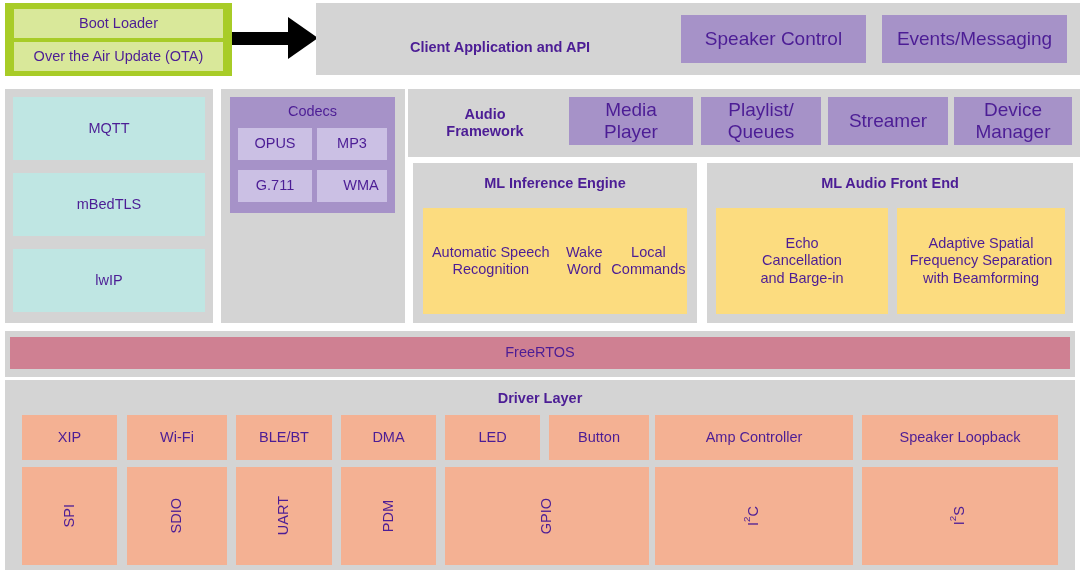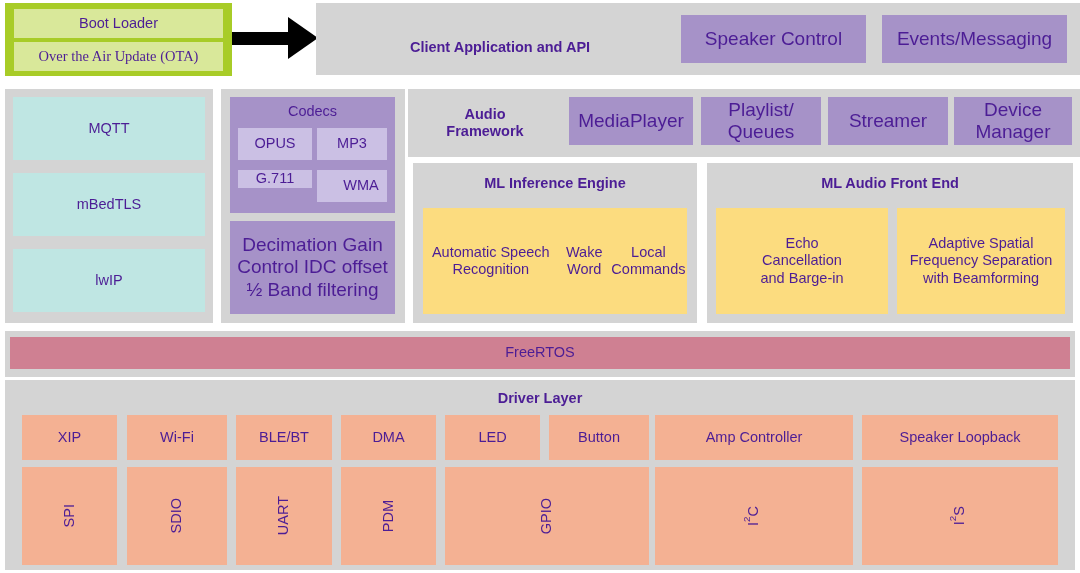--- a/index.html
+++ b/index.html
@@ -35,57 +35,52 @@
                  border-left: 30px solid #000; }
   sup { font-size: 0.68em; vertical-align: super; line-height: 0; }
 </style>
 </head>
 <body>
 
 <div id="stage">
 
   <div class="box green-outer" style="left:5px; top:3px; width:227px; height:73px;"></div>
   <div class="box green-cell" style="left:14px; top:9px; width:209px; height:29px;">Boot Loader</div>
-  <div class="box green-cell" style="left:14px; top:42px; width:209px; height:29px;font-family:Liberation Serif, serif;">Over the Air Update (OTA)</div>
+  <div class="box green-cell" style="left:14px; top:42px; width:209px; height:29px;">Over the Air Update (OTA)</div>
 
   <div class="arrow-shaft" style="left:232px; top:32px; width:58px; height:13px;"></div>
   <div class="arrow-head" style="left:288px; top:17px;"></div>
 
   <div class="box panel-gray" style="left:316px; top:3px; width:764px; height:72px;"></div>
   <div class="box hdr" style="left:340px; top:10px; width:320px; height:76px;">Client Application and API</div>
   <div class="box purple" style="left:681px; top:15px; width:185px; height:48px;">Speaker Control</div>
   <div class="box purple" style="left:882px; top:15px; width:185px; height:48px;">Events/Messaging</div>
 
   <div class="box panel-gray" style="left:5px; top:89px; width:208px; height:234px;"></div>
   <div class="box teal" style="left:13px; top:97px; width:192px; height:63px;">MQTT</div>
   <div class="box teal" style="left:13px; top:173px; width:192px; height:63px;">mBedTLS</div>
   <div class="box teal" style="left:13px; top:249px; width:192px; height:63px;">lwIP</div>
 
   <div class="box panel-gray" style="left:221px; top:89px; width:184px; height:234px;"></div>
 
   <div class="box purple" style="left:230px; top:97px; width:165px; height:116px;"></div>
   <div class="box hdr-plain" style="left:230px; top:99px; width:165px; height:26px;">Codecs</div>
   <div class="box purple-lite" style="left:238px; top:128px; width:74px; height:32px;">OPUS</div>
   <div class="box purple-lite" style="left:317px; top:128px; width:70px; height:32px;">MP3</div>
-  <div class="box purple-lite" style="left:238px; top:170px; width:74px; height:18px;">G.711</div>
+  <div class="box purple-lite" style="left:238px; top:170px; width:74px; height:32px;">G.711</div>
   <div class="box purple-lite" style="left:317px; top:170px; width:70px; height:32px;padding-left:18px;">WMA</div>
 
-  <div class="box purple" style="left:230px; top:221px; width:165px; height:93px; flex-direction:column;">
-    <span>Decimation Gain</span>
-    <span>Control IDC offset</span>
-    <span>½ Band filtering</span>
-  </div>
 
   <div class="box panel-gray" style="left:408px; top:89px; width:672px; height:68px;"></div>
   <div class="box hdr" style="left:420px; top:89px; width:130px; height:68px; flex-direction:column;">
     <span>Audio</span>
     <span>Framework</span>
   </div>
 
-  <div class="box purple" style="left:569px; top:97px; width:124px; height:48px; flex-direction:row;">
+  <div class="box purple" style="left:569px; top:97px; width:124px; height:48px; flex-direction:column;">
     <span>Media</span>
     <span>Player</span>
   </div>
   <div class="box purple" style="left:701px; top:97px; width:120px; height:48px; flex-direction:column;">
     <span>Playlist/</span>
     <span>Queues</span>
   </div>
   <div class="box purple" style="left:828px; top:97px; width:120px; height:48px; flex-direction:column;">
     <span>Streamer</span>
   </div>

